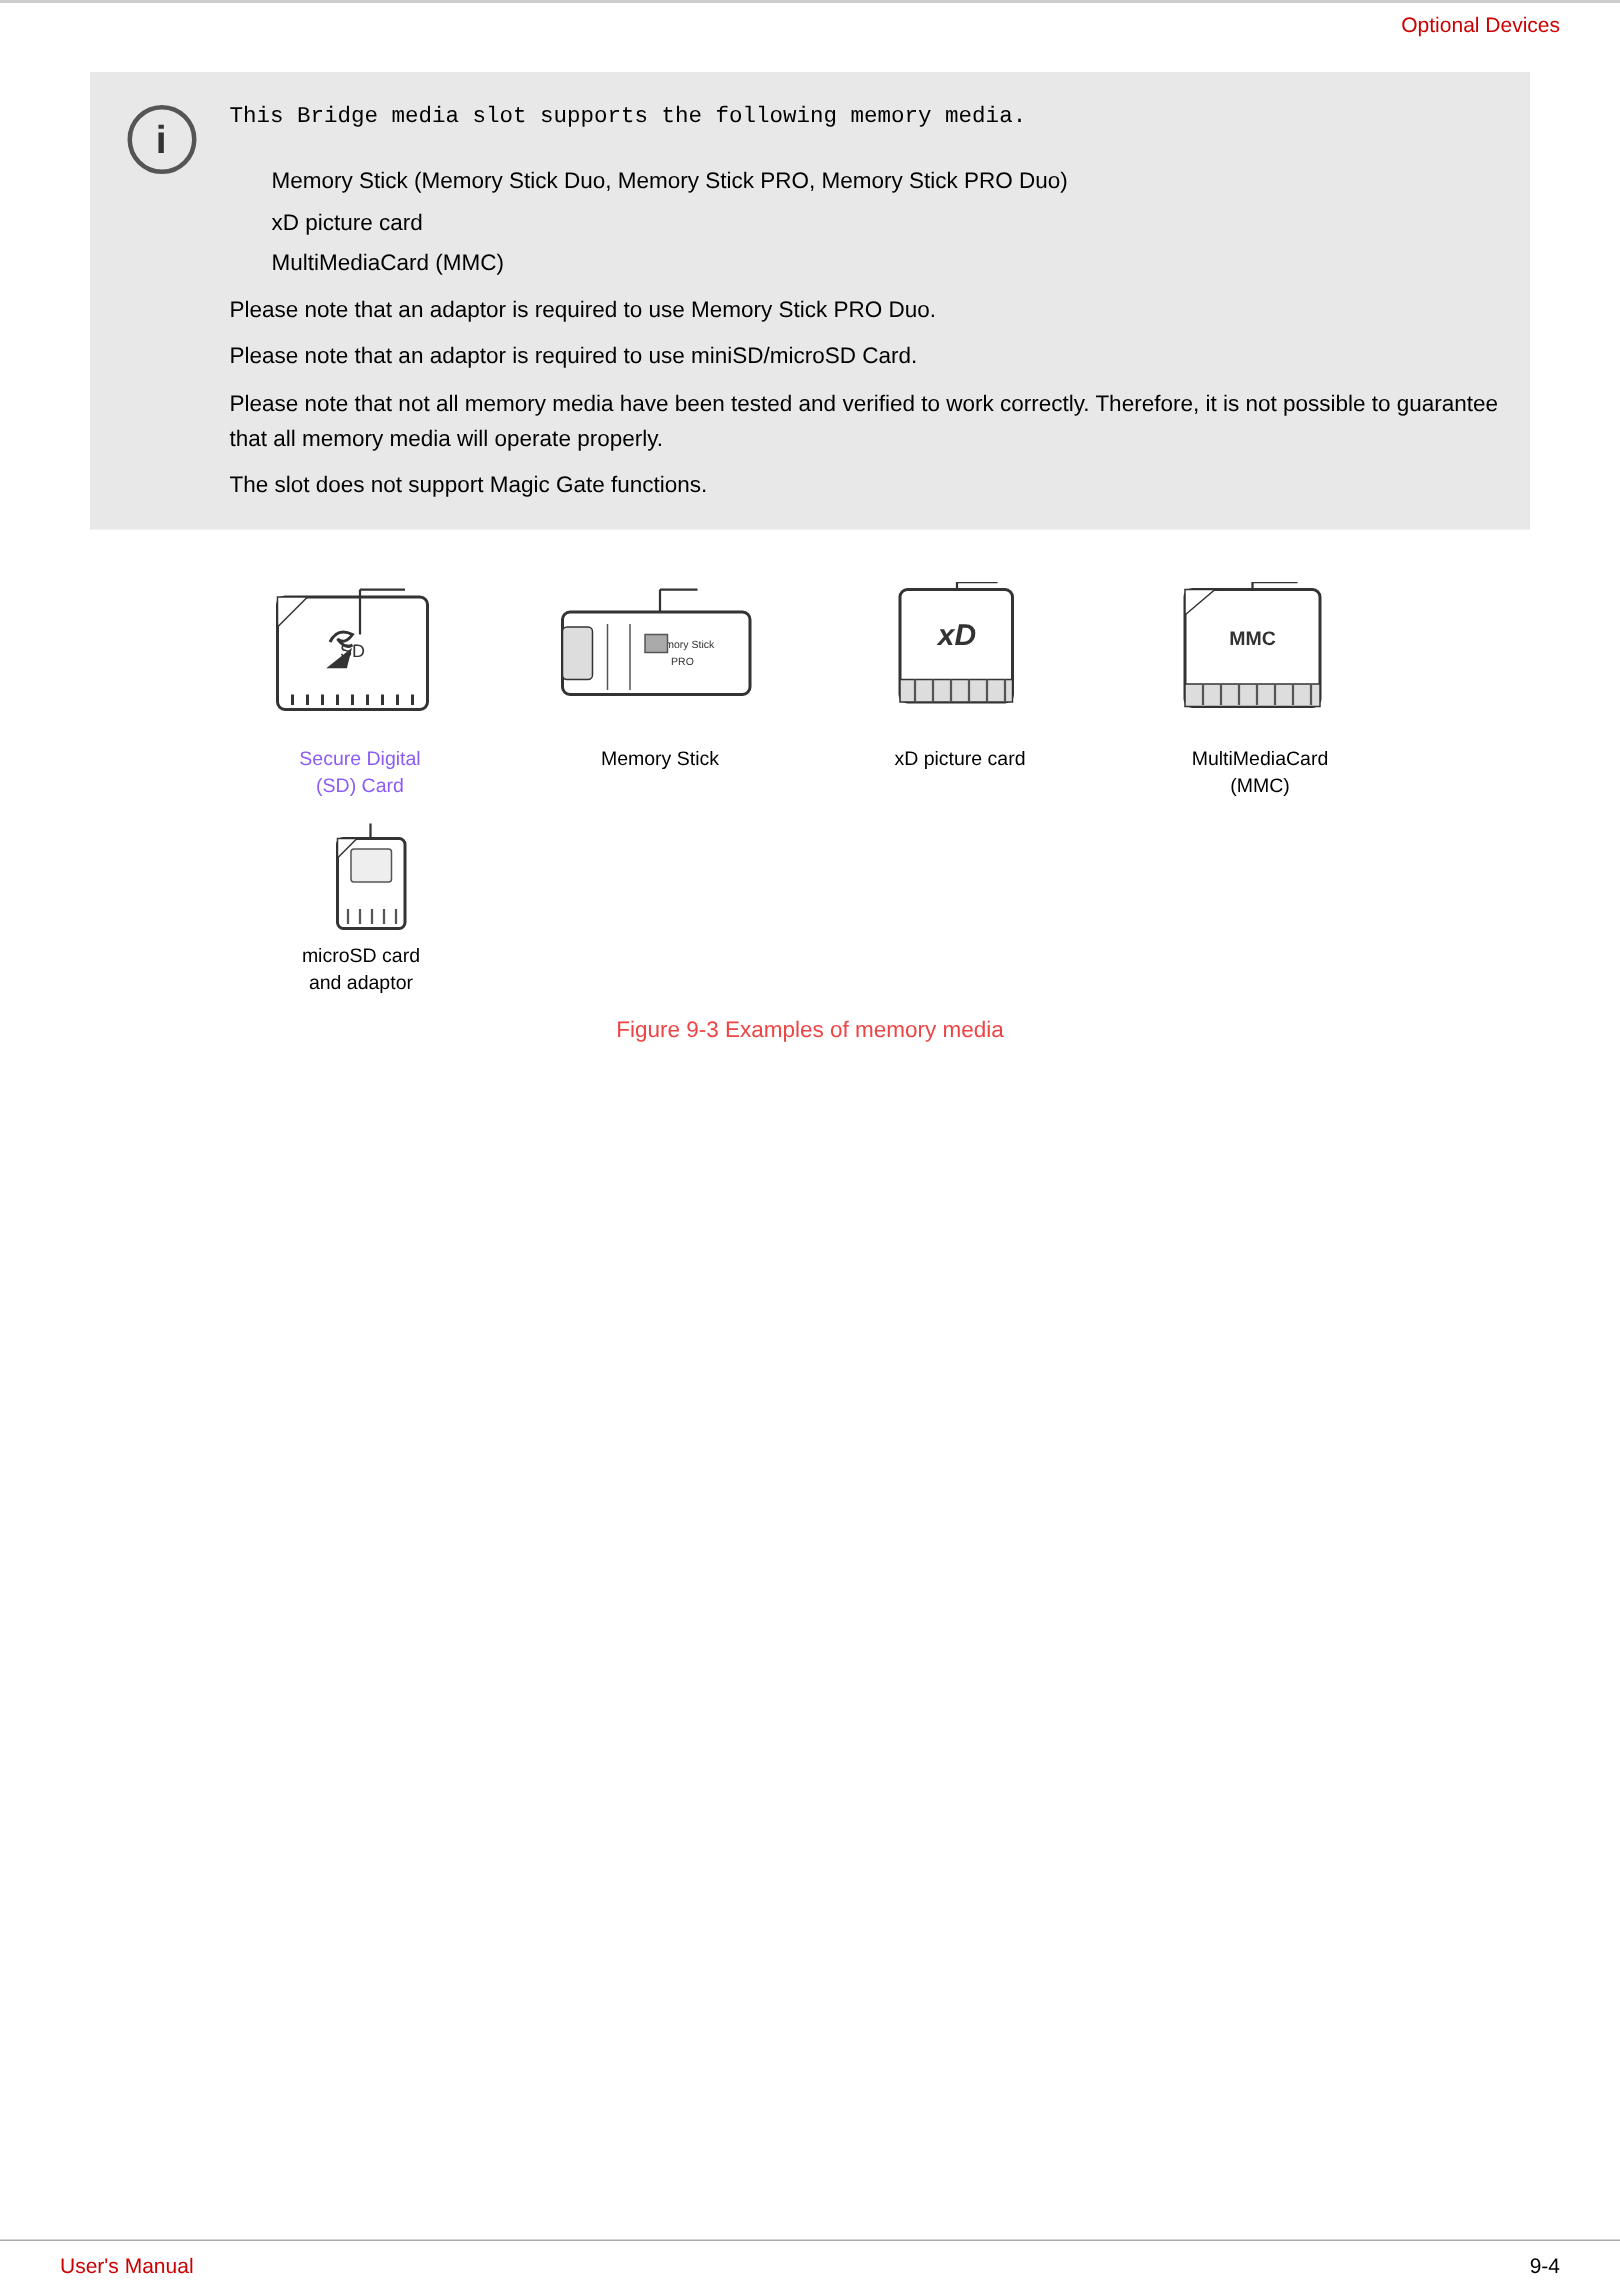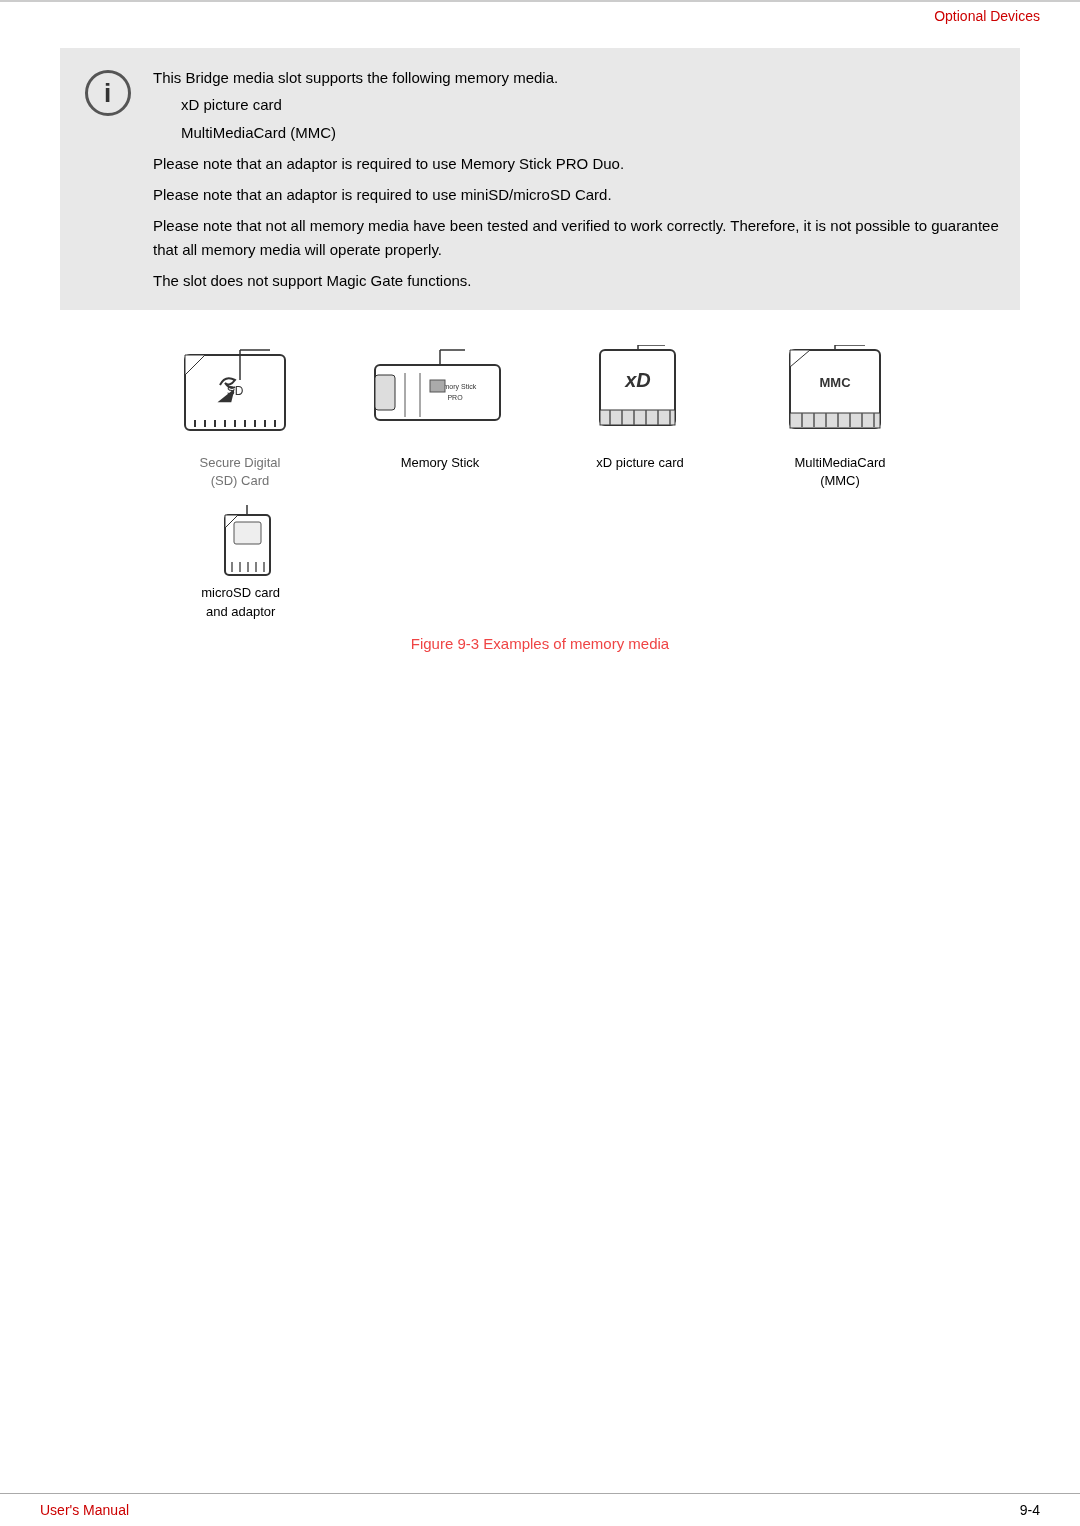--- a/index.html
+++ b/index.html
@@ -68,21 +68,22 @@
       background: #e8e8e8;
     }
 
     .info-text {
       flex: 1;
       font-size: 15px;
       line-height: 1.55;
     }
 
     .info-text .main-line {
-      margin-bottom: 4px;
+      margin-bottom: 20px;
+      font-family: Liberation Mono, monospace;
     }
 
     .info-text .indent-item {
       margin-left: 28px;
       margin-bottom: 4px;
     }
 
     .info-text .normal-para {
       margin-top: 8px;
     }
@@ -114,21 +115,21 @@
     }
 
     .card-label {
       font-size: 13px;
       text-align: center;
       margin-top: 4px;
       line-height: 1.4;
     }
 
     .card-label .red-text {
-      color: #737373;
+      color: #8b5cf6;
     }
 
     
     .card-svg {
       width: 140px;
       height: 100px;
     }
 
     
     .microsd-row {
@@ -194,20 +195,23 @@
 </div>
 
 <div class="main-content">
 
   <div class="info-box">
     <div class="info-icon">
       <div class="info-icon-circle">i</div>
     </div>
     <div class="info-text">
       <div class="main-line">This Bridge media slot supports the following memory media.</div>
+      <div class="indent-item">
+        <span>Memory Stick (Memory Stick Duo, Memory Stick PRO, Memory Stick PRO Duo)</span>
+      </div>
       <div class="indent-item">
         <span>xD picture card</span>
       </div>
       <div class="indent-item">
         <span>MultiMediaCard (MMC)</span>
       </div>
       <div class="normal-para">Please note that an adaptor is required to use Memory Stick PRO Duo.</div>
       <div class="normal-para">Please note that an adaptor is required to use miniSD/microSD Card.</div>
       <div class="normal-para">Please note that not all memory media have been tested and verified to work correctly. Therefore, it is not possible to guarantee that all memory media will operate properly.</div>
       <div class="normal-para">The slot does not support Magic Gate functions.</div>

